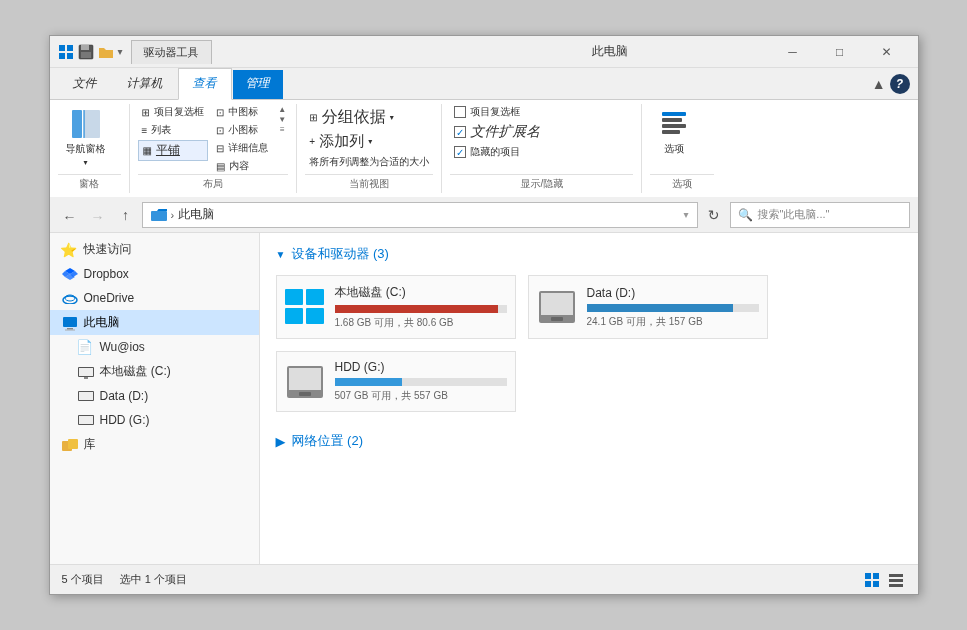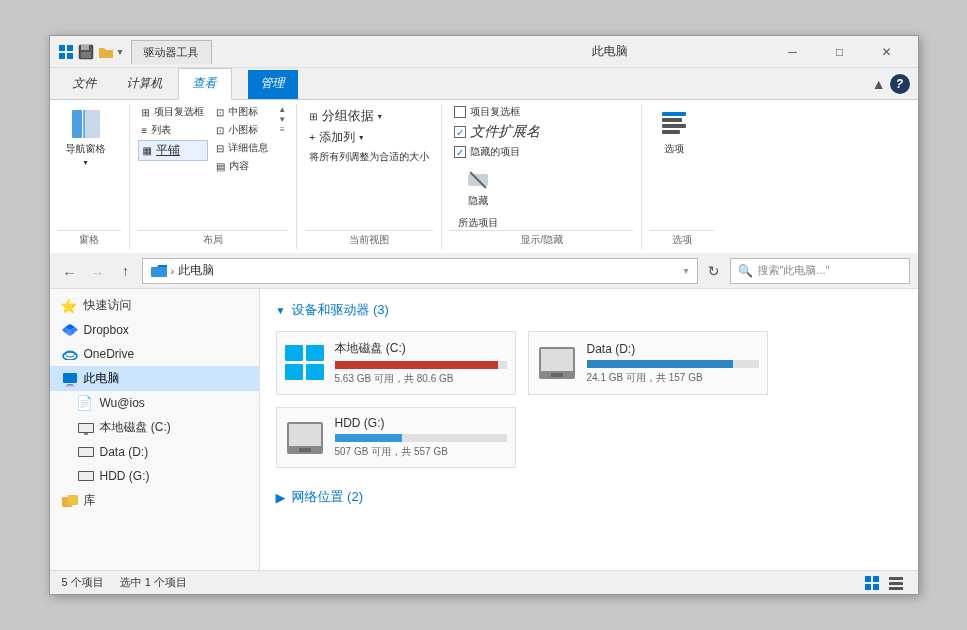--- a/index.html
+++ b/index.html
@@ -10,21 +10,21 @@
     .titlebar { background: #f0f0f0; height: 32px; display: flex; align-items: center; padding: 0 8px; border-bottom: 1px solid #ddd; }
     .titlebar-icons { display: flex; align-items: center; gap: 4px; margin-right: 8px; }
     .titlebar-tabs { display: flex; align-items: flex-start; flex: 1; }
     .titlebar-tab { padding: 4px 12px; font-size: 12px; color: #333; border: 1px solid #bbb; background: #e8e8e8; border-bottom: none; }
     .titlebar-title { flex: 1; text-align: center; font-size: 12px; color: #333; }
     .titlebar-controls { display: flex; gap: 1px; }
     .titlebar-btn { width: 46px; height: 28px; display: flex; align-items: center; justify-content: center; font-size: 12px; cursor: pointer; background: transparent; border: none; color: #555; }
     .ribbon-tabs { display: flex; padding-left: 8px; background: #f0f0f0; border-bottom: 1px solid #ccc; font-style: italic; }
     .ribbon-tab { padding: 6px 14px; font-size: 12px; cursor: pointer; color: #333; border: 1px solid transparent; }
     .ribbon-tab.active { background: #fff; border-color: #ccc #ccc #fff #ccc; color: #0078d4; margin-bottom: -1px; }
-    .ribbon-tab.highlight { background: #0078d4; color: #fff; margin: 2px 16px 0; padding: 4px 12px; }
+    .ribbon-tab.highlight { background: #0078d4; color: #fff; margin: 2px 1px 0; padding: 4px 12px; }
     .ribbon-content { display: flex; align-items: stretch; padding: 4px 0; background: #fff; min-height: 80px; }
     .ribbon-group { display: flex; flex-direction: column; padding: 0 8px; border-right: 1px solid #e0e0e0; min-width: 80px; }
     .ribbon-group-items { display: flex; align-items: flex-start; flex: 1; gap: 4px; }
     .ribbon-group-label { font-size: 10px; color: #666; text-align: center; padding: 2px 0; border-top: 1px solid #e0e0e0; margin-top: auto; }
     .ribbon-btn-large { display: flex; flex-direction: column; align-items: center; justify-content: center; padding: 4px 8px; cursor: pointer; font-size: 10px; color: #333; gap: 2px; }
     .ribbon-icon { width: 32px; height: 32px; display: flex; align-items: center; justify-content: center; font-size: 20px; }
     .ribbon-row { display: flex; align-items: center; gap: 4px; cursor: pointer; padding: 1px 4px; font-size: 11px; color: #333; }
     
     
     .check-item { display: flex; align-items: center; gap: 4px; font-size: 11px; color: #333; padding: 1px 4px; cursor: pointer; }
@@ -61,21 +61,21 @@
     .drive-name { font-size: 12px; color: #333; margin-bottom: 4px; font-weight: 500; }
     .drive-bar-container { height: 8px; background: #e0e0e0; margin-bottom: 3px; }
     .drive-bar { height: 100%; }
     .drive-bar.red { background: #c0392b; }
     .drive-bar.blue { background: #2e86c1; }
     .drive-bar.blue2 { background: #3498db; }
     .drive-stats { font-size: 10px; color: #666; }
     .network-header { display: flex; align-items: center; gap: 6px; font-size: 13px; color: #0078d4; cursor: pointer; }
     
     
-    .statusbar { height: 24px; background: #f0f0f0; border-top: 1px solid #ddd; display: flex; align-items: center; padding: 0 12px; font-size: 11px; color: #333; gap: 16px; }
+    .statusbar { height: 30px; background: #f0f0f0; border-top: 1px solid #ddd; display: flex; align-items: center; padding: 0 12px; font-size: 11px; color: #333; gap: 16px; }
     .statusbar-right { margin-left: auto; display: flex; gap: 4px; }
     .statusbar-view-btn { width: 20px; height: 20px; display: flex; align-items: center; justify-content: center; cursor: pointer; font-size: 12px; }
     
     
     .sidebar::-webkit-scrollbar, .content::-webkit-scrollbar { width: 8px; }
     .sidebar::-webkit-scrollbar-track, .content::-webkit-scrollbar-track { background: #f0f0f0; }
     .sidebar::-webkit-scrollbar-thumb, .content::-webkit-scrollbar-thumb { background: #c0c0c0; border-radius: 4px; }
     
     
     .ribbon-scroll { display: flex; flex-direction: column; justify-content: center; }
@@ -188,26 +188,26 @@
           <div class="ribbon-scroll-btn">≡</div>
         </div>
       </div>
       <div class="ribbon-group-label">布局</div>
     </div>
 
     <div class="ribbon-group" style="min-width:140px;">
       <div class="ribbon-group-items" style="flex-direction:column; gap:2px; padding: 2px 0;">
         <div class="ribbon-row">
           <span style="font-size:10px;">⊞</span>
-          <span style="font-size:13px;">分组依据</span>
+          <span style="font-size:16px;">分组依据</span>
           <span style="font-size:8px;">▾</span>
         </div>
         <div class="ribbon-row">
           <span style="font-size:10px;">+</span>
-          <span style="font-size:12px;">添加列</span>
+          <span style="font-size:15px;">添加列</span>
           <span style="font-size:8px;">▾</span>
         </div>
         <div class="ribbon-row">
           <span style="font-size:10px; color: #333; white-space: nowrap;">将所有列调整为合适的大小</span>
         </div>
       </div>
       <div class="ribbon-group-label">当前视图</div>
     </div>
 
     <div class="ribbon-group" style="min-width:200px;">
@@ -218,32 +218,20 @@
             <span style="font-size:10px;">项目复选框</span>
           </div>
           <div class="check-item">
             <div class="check-box checked"></div>
             <span style="font-size:14px;font-style:italic;">文件扩展名</span>
           </div>
           <div class="check-item">
             <div class="check-box checked"></div>
             <span style="font-size:10px;">隐藏的项目</span>
           </div>
-        </div>
-        <div style="display:flex; flex-direction:column; gap:4px; padding-left:8px;">
-          <div class="ribbon-btn-large">
-            <div style="width:24px; height:24px; display:flex; align-items:center; justify-content:center;">
-              <svg width="24" height="20">
-                <rect x="2" y="4" width="20" height="12" rx="2" fill="#c8d0d8"></rect>
-                <line x1="4" y1="2" x2="20" y2="18" stroke="#666" stroke-width="2"></line>
-              </svg>
-            </div>
-            <span style="font-size:10px;">隐藏</span>
-          </div>
-          <div style="font-size:10px; color:#333; text-align:center;">所选项目</div>
         </div>
       </div>
       <div class="ribbon-group-label">显示/隐藏</div>
     </div>
 
     <div class="ribbon-group" style="border-right:none;">
       <div class="ribbon-group-items">
         <div class="ribbon-btn-large">
           <div class="ribbon-icon">
             <svg width="32" height="32">
@@ -379,21 +367,21 @@
               <rect x="21" y="0" width="18" height="16" rx="1" fill="#00aef0"></rect>
               <rect x="0" y="19" width="18" height="16" rx="1" fill="#00aef0"></rect>
               <rect x="21" y="19" width="18" height="16" rx="1" fill="#00aef0"></rect>
             </svg>
           </div>
           <div class="drive-info">
             <div class="drive-name">本地磁盘 (C:)</div>
             <div class="drive-bar-container">
               <div class="drive-bar red" style="width: 95%;"></div>
             </div>
-            <div class="drive-stats">5.63 GB 可用，共 80.6 GB</div>
+            <div class="drive-stats">1.68 GB 可用，共 80.6 GB</div>
           </div>
         </div>
 
         <div class="drive-card">
           <div class="drive-icon">
             <svg width="40" height="36">
               <rect x="2" y="2" width="36" height="32" rx="2" fill="#888"></rect>
               <rect x="4" y="4" width="32" height="22" fill="#ddd"></rect>
               <rect x="14" y="28" width="12" height="4" rx="1" fill="#666"></rect>
             </svg>

